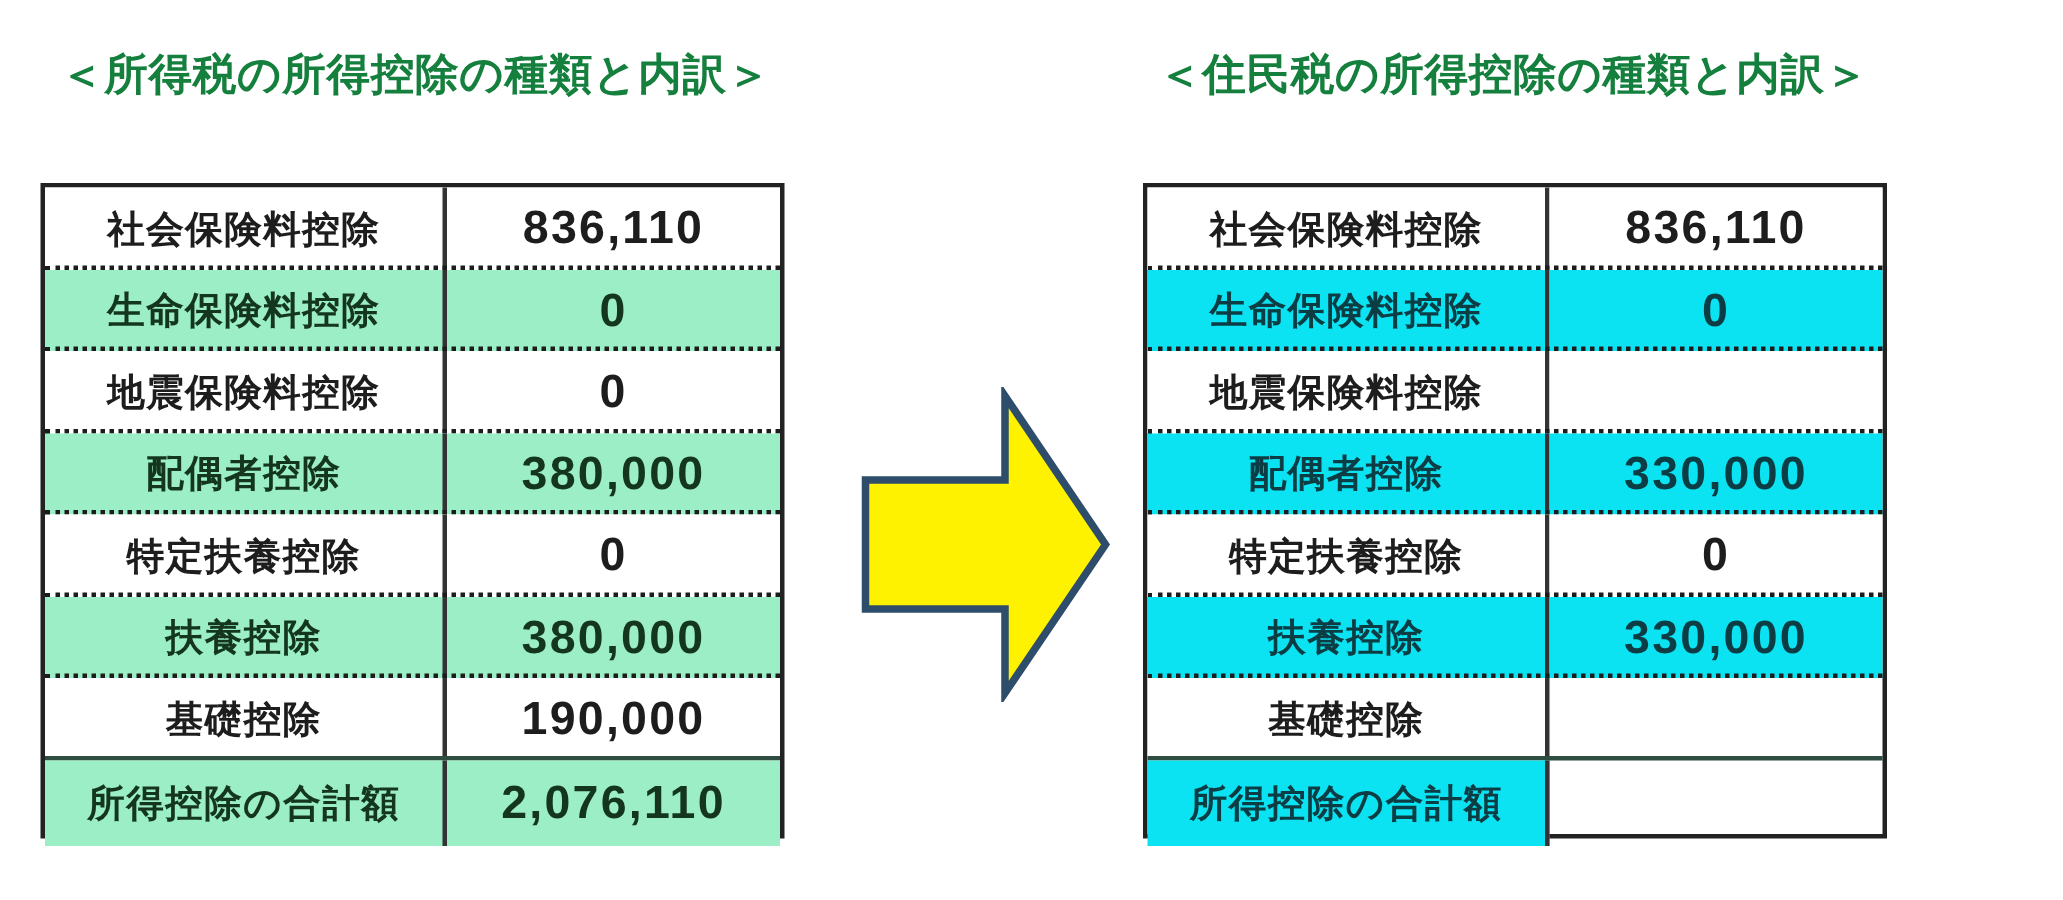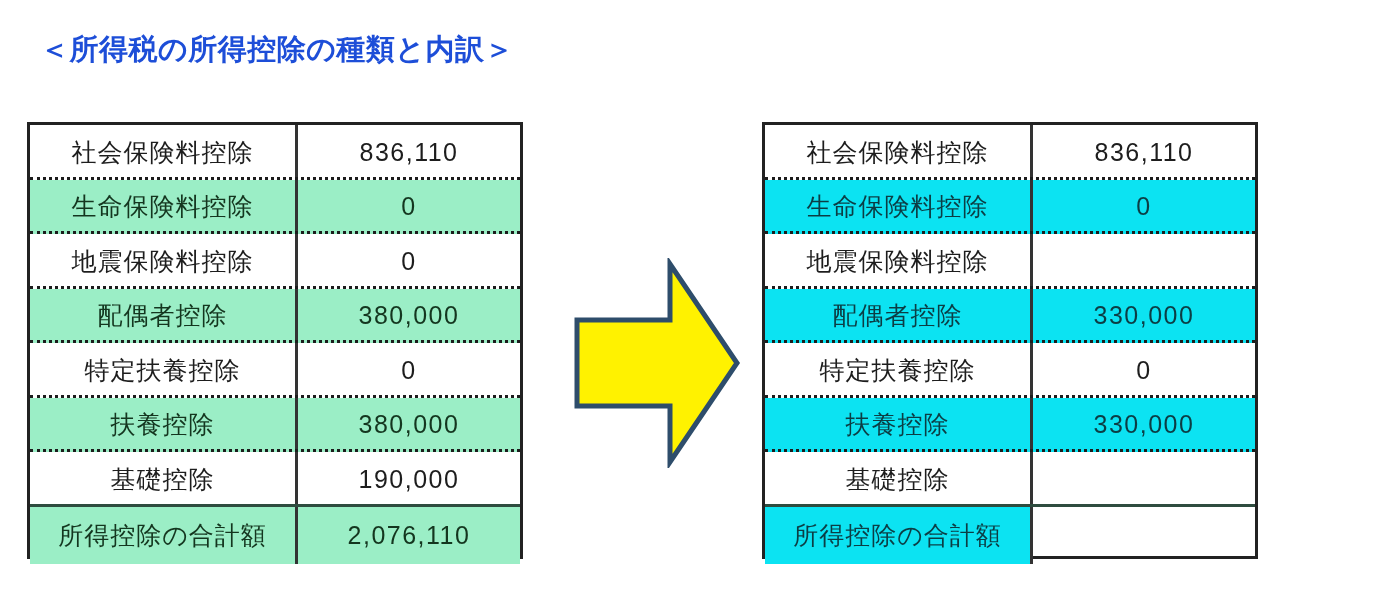--- a/index.html
+++ b/index.html
@@ -19,21 +19,21 @@
     position: relative;
     width: 1375px;
     height: 600px;
   }
 
   
   .title {
     position: absolute;
     font-size: 29px;
     font-weight: 700;
-    color: #1d4ed8;
+    color: #15803d;
     letter-spacing: 0.5px;
     white-space: nowrap;
     text-rendering: geometricPrecision;
   }
   .title-left  { left: 40px;  top: 30px; }
   .title-right { left: 772px; top: 30px; }
 
   
   .tbl {
     position: absolute;
@@ -66,33 +66,33 @@
     border-bottom: 3px solid #2e4c3f;
   }
   .row.total { height: 57px; }
 
   .cell-label,
   .cell-value {
     display: flex;
     align-items: center;
     justify-content: center;
     box-sizing: border-box;
-    font-weight: 400;
+    font-weight: 700;
     white-space: nowrap;
     overflow: hidden;
   }
   .cell-label {
     width: 268px;
     font-size: 25px;
     letter-spacing: 1px;
     border-right: 3px solid #333333;
   }
   .cell-value {
     flex: 1;
-    font-size: 25px;
+    font-size: 31px;
     letter-spacing: 1.5px;
   }
 
   
   .fill-white { background: #ffffff; }
   .fill-green { background: #9BEEC6; }
   .fill-cyan  { background: #0CE3F2; }
 
   .tbl-left  .cell-label, .tbl-left  .cell-value { color: #1d1d1d; }
   .tbl-left  .fill-green.cell-label,
@@ -152,20 +152,21 @@
         <div class="cell-value fill-green">2,076,110</div>
       </div>
     </div>
 
   <div class="arrow-wrap">
     <svg viewBox="0 0 170 210" preserveAspectRatio="none" aria-hidden="true">
       <polygon id="arrow-poly" points="5,62 98,62 98,6 165,105 98,204 98,148 5,148" stroke-width="5" stroke-linejoin="miter" fill="#FFF200" stroke="#2E4D6B"></polygon>
     </svg>
   </div>
 
+  <div class="title title-right">＜住民税の所得控除の種類と内訳＞</div>
 
   <div class="tbl tbl-right" id="table-right">
       <div class="row sep-dotted">
         <div class="cell-label fill-white">社会保険料控除</div>
         <div class="cell-value fill-white">836,110</div>
       </div>
       <div class="row sep-dotted">
         <div class="cell-label fill-cyan">生命保険料控除</div>
         <div class="cell-value fill-cyan">0</div>
       </div>

